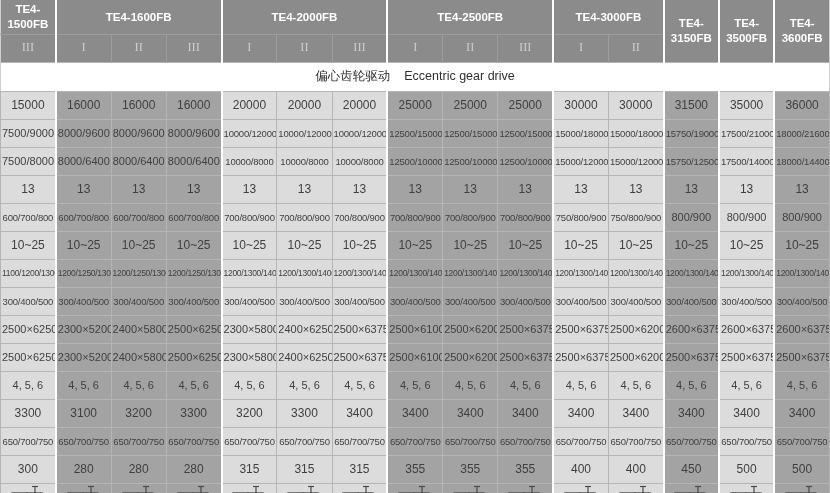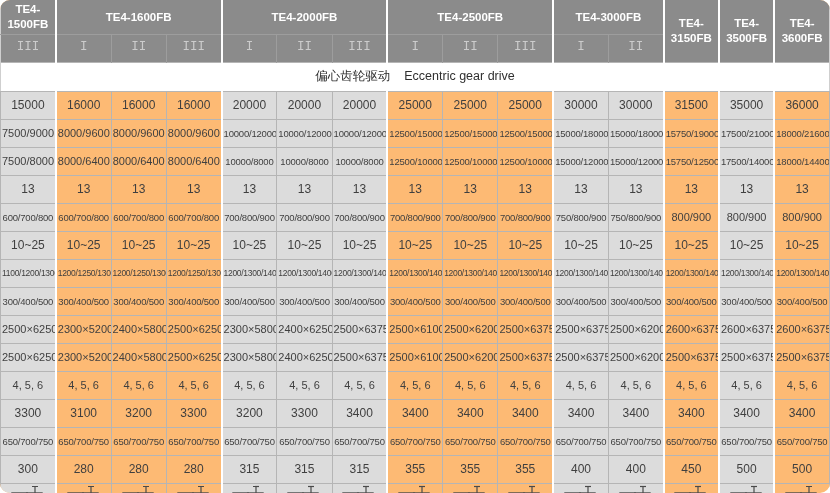--- a/index.html
+++ b/index.html
@@ -1,25 +1,25 @@
 <!DOCTYPE html>
 <html><head>
 <meta charset="utf-8">
 <style>
   html,body{margin:0;padding:0;background:#ffffff;}
-  .page{width:830px;height:493px;overflow:hidden;background:#fdba74;
-        font-family:"Liberation Sans", sans-serif;border-radius:10px;}
+  .page{width:830px;height:493px;overflow:hidden;background:#a3a3a3;
+        font-family:"Liberation Sans", sans-serif;}
   table{width:830px;height:493px;border-collapse:collapse;table-layout:fixed;
         border:1px solid #cfcfcf;border-top:none;}
   thead th{background:#8b8b8b;color:#ffffff;font-weight:bold;font-size:11.5px;
            line-height:1.25;padding:1px 2px;vertical-align:middle;text-align:center;
            border:0 none;}
   thead tr.model-row{height:34px;}
   thead tr.numeral-row{height:28px;}
-  th.numeral{font-family:Liberation Mono, monospace;font-weight:normal;color:#cccccc;
+  th.numeral{font-family:Liberation Serif, serif;font-weight:normal;color:#cccccc;
              font-size:12.5px;border-top:1px solid #9d9d9d;border-left:1px solid #9d9d9d;}
   th.numeral:first-child{border-left:0;}
   th.group-start{border-left:2px solid #ffffff !important;}
   tbody td{border:1px solid #b5b5b5;text-align:center;vertical-align:middle;
            color:#3f3f3f;padding:0 1px;white-space:nowrap;overflow:hidden;height:27px;}
   tbody td.group-start{border-left:2px solid #ffffff;}
   tbody td.shaded{background:#dcdcdc;}
   td.fs-l{font-size:12px;}
   td.fs-m{font-size:11px;}
   td.fs-s{font-size:9.5px;letter-spacing:-0.2px;}

